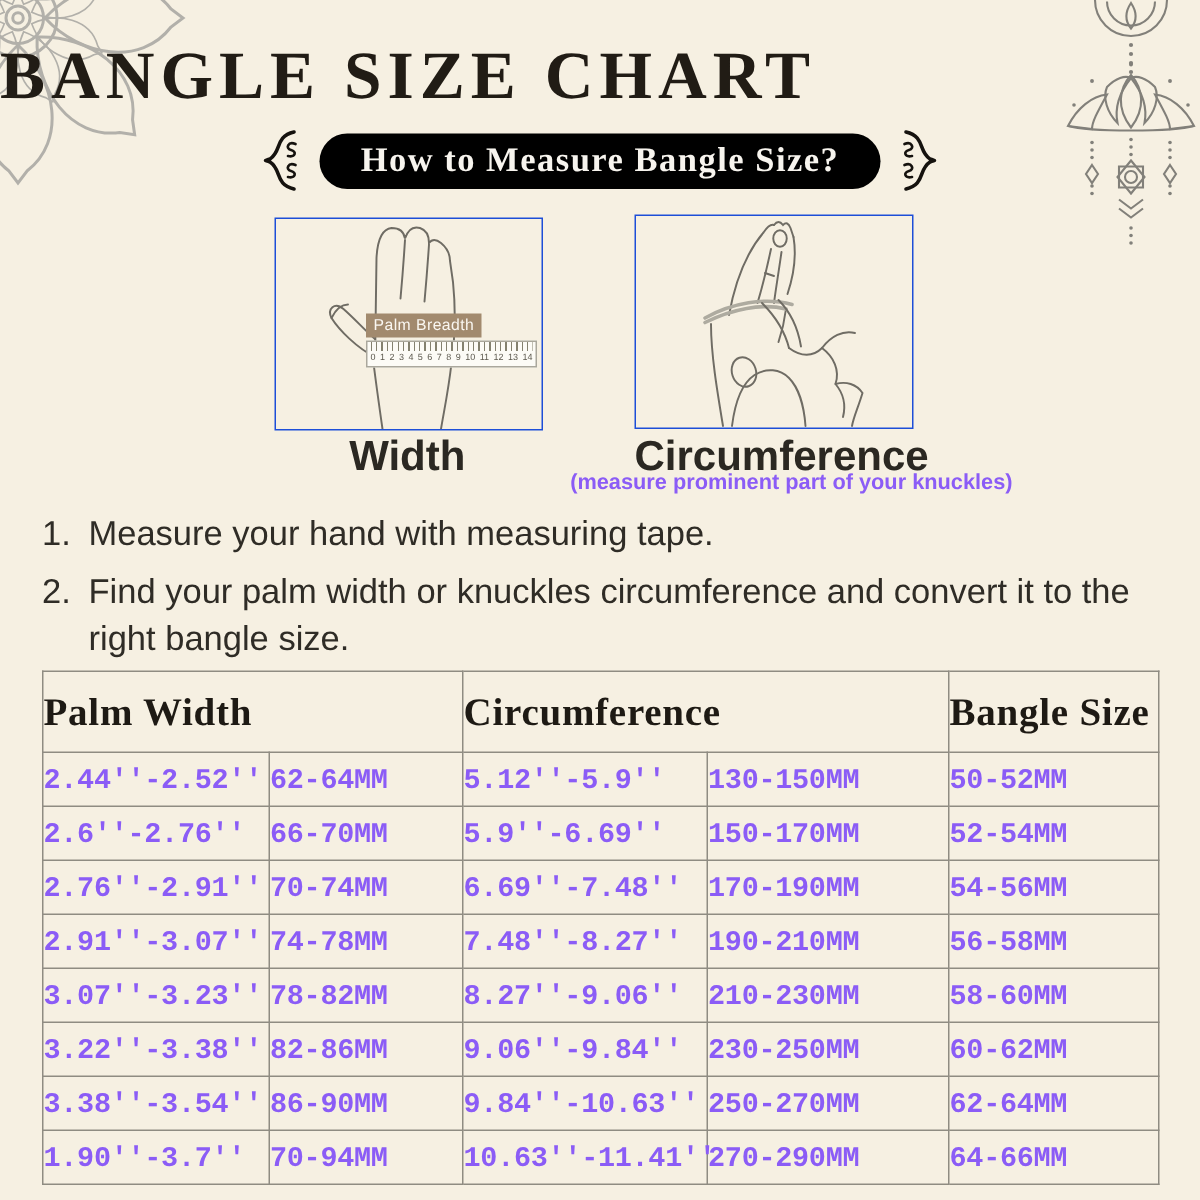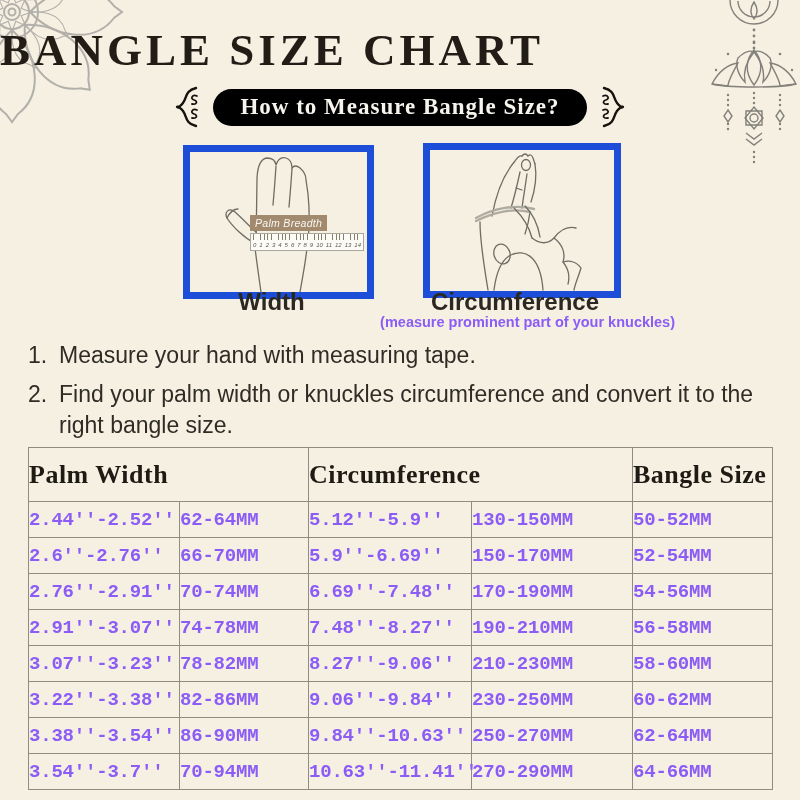--- a/index.html
+++ b/index.html
@@ -22,21 +22,21 @@
     display:flex;align-items:center;justify-content:center;gap:12px;
   }
   .pill{
     background:#000000;color:#f7f4ee;border-radius:19px;
     height:37px;display:flex;align-items:center;padding:0 27px;
     font-family:"Liberation Serif",serif;font-weight:bold;
     font-size:23px;letter-spacing:1px;
   }
 
   
-  .panel{border:7px solid #1d4ed8;background:transparent;font-style:italic;}
+  .panel{border:1px solid #1d4ed8;background:transparent;}
   .panel-left{left:183px;top:145px;width:177px;height:140px;}
   .panel-right{left:423px;top:143px;width:184px;height:141px;}
   .panel svg{position:absolute;left:0;top:0;}
 
   .palm-label{
     position:absolute;left:60px;top:63px;
     background:#a28a6e;color:#faf7f1;
     font-size:10.5px;padding:2px 5px;letter-spacing:.3px;
   }
   .ruler{
@@ -47,21 +47,21 @@
     position:absolute;left:2px;right:2px;top:0;height:6px;
     background:repeating-linear-gradient(to right,#84816f 0,#84816f .9px,transparent .9px,transparent 3.6px);
   }
   .ruler-numbers{
     position:absolute;left:2px;right:2px;bottom:1px;
     display:flex;justify-content:space-between;
     font-size:6px;color:#5c594e;line-height:7px;
   }
 
   .caption{
-    font-weight:bold;font-size:24px;color:#2b2822;text-align:center;
+    font-weight:bold;font-size:28px;color:#2b2822;text-align:center;
   }
   .caption-width{left:183px;top:288px;width:177px;}
   .caption-circ{left:423px;top:288px;width:184px;}
   .caption-note{
     left:355px;top:314px;width:320px;text-align:right;
     font-weight:bold;font-size:14.5px;color:#8b5cf6;
   }
 
   
   .instructions{left:28px;top:340px;width:748px;font-size:23px;color:#2f2c26;}
@@ -343,20 +343,20 @@
         <td>60-62MM</td>
       </tr>
       <tr>
         <td>3.38''-3.54''</td>
         <td>86-90MM</td>
         <td>9.84''-10.63''</td>
         <td>250-270MM</td>
         <td>62-64MM</td>
       </tr>
       <tr>
-        <td>3.54''-3.7''</td>
+        <td>1.90''-3.7''</td>
         <td>70-94MM</td>
         <td>10.63''-11.41''</td>
         <td>270-290MM</td>
         <td>64-66MM</td>
       </tr>
     </tbody>
 </table>
 
 </body></html>

